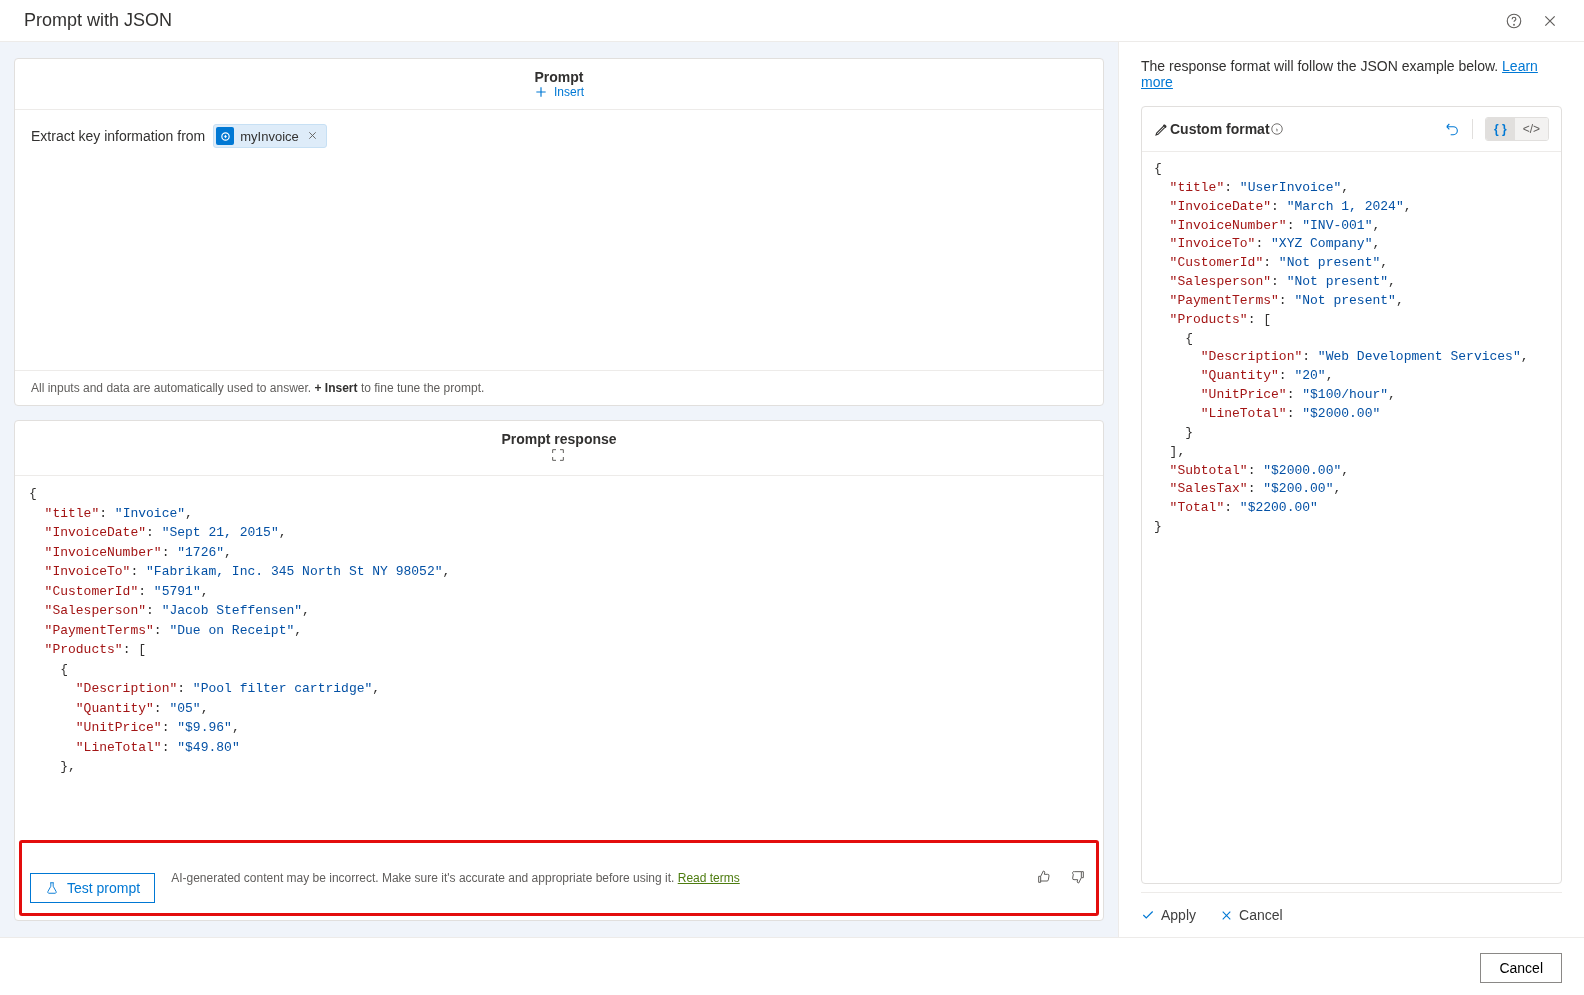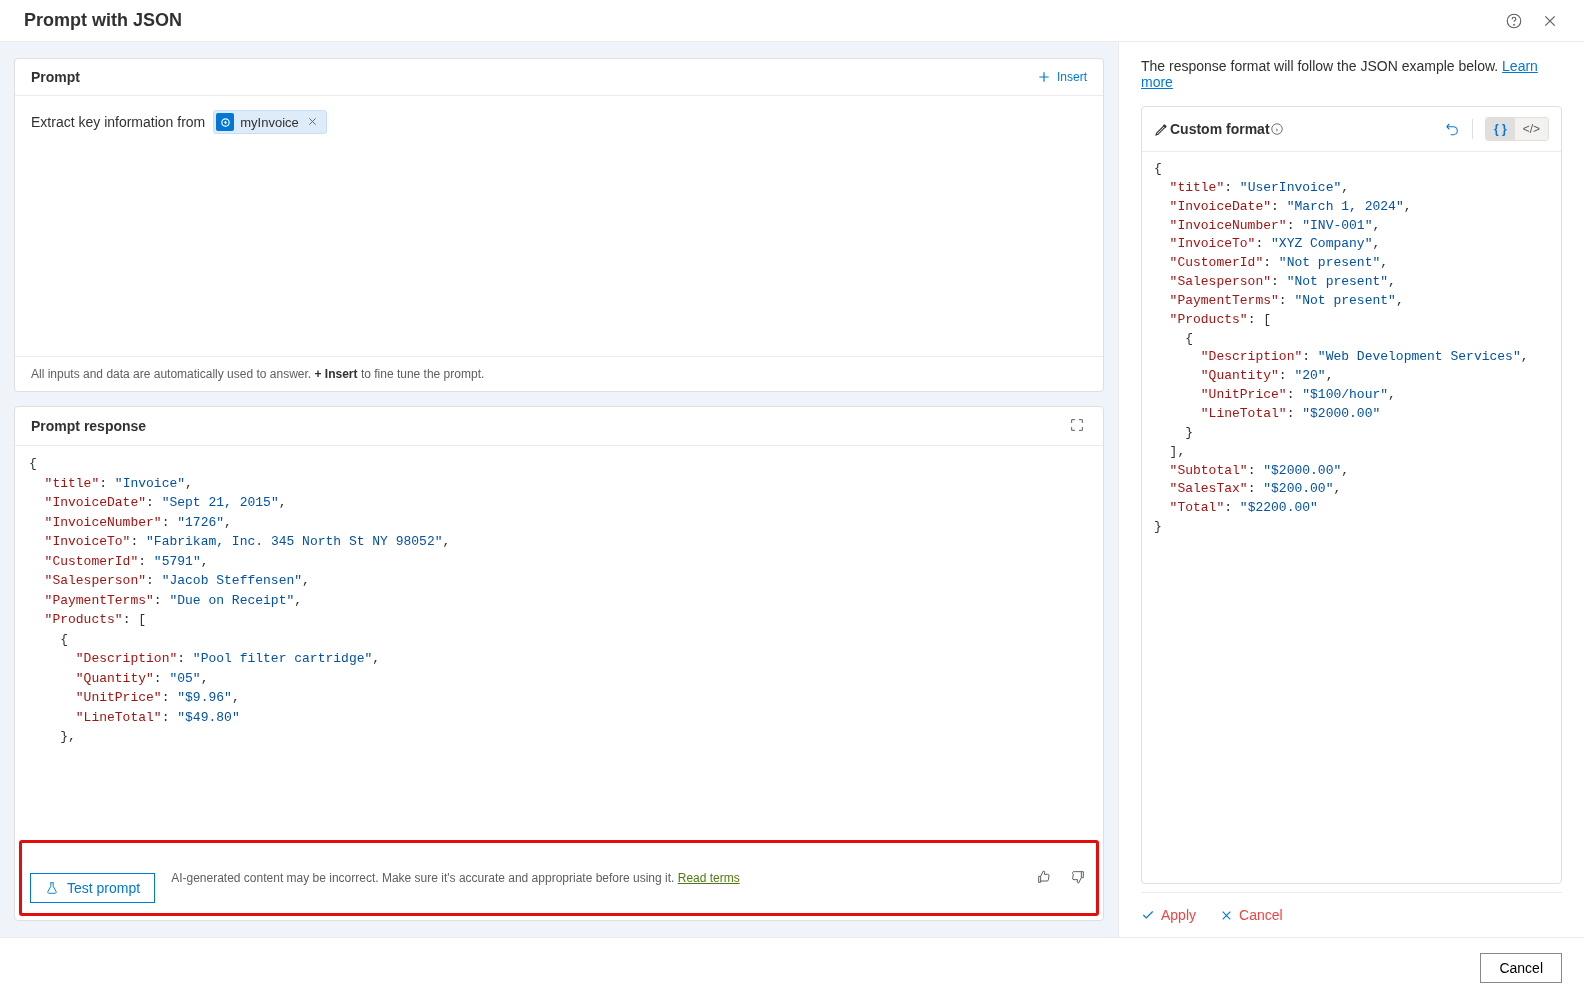--- a/index.html
+++ b/index.html
@@ -12,21 +12,21 @@
     height: 995px;
     overflow: hidden;
   }
   .header {
     display: flex;
     justify-content: space-between;
     align-items: center;
     padding: 10px 24px;
     border-bottom: 1px solid #edebe9;
   }
-  .header h1 { font-size: 18px; font-weight: 700; }
+  .header h1 { font-size: 18px; font-weight: 400; }
   .header-icons { display: flex; gap: 16px; align-items: center; }
   .icon-btn { width: 20px; height: 20px; display: flex; align-items: center; justify-content: center; cursor: pointer; color: #605e5c; }
   .main { display: flex; height: calc(100% - 100px); }
   .left {
     flex: 1;
     background: #f0f4fa;
     padding: 16px 14px;
     display: flex;
     flex-direction: column;
     gap: 14px;
@@ -38,20 +38,21 @@
     border-radius: 4px;
     display: flex;
     flex-direction: column;
   }
   .panel-head {
     display: flex;
     justify-content: space-between;
     align-items: center;
     padding: 10px 16px;
     border-bottom: 1px solid #edebe9;
+    flex-direction: column;
   }
   .panel-title { font-weight: 600; font-size: 14px; }
   .insert-link { color: #0078d4; font-size: 12px; display: flex; align-items: center; gap: 6px; cursor: pointer; }
   .prompt-body {
     padding: 14px 16px;
     display: flex;
     align-items: center;
     gap: 8px;
     flex-wrap: wrap;
     height: 260px;
@@ -156,21 +157,21 @@
     font-size: 13px;
     line-height: 1.45;
     white-space: pre;
   }
   .right-actions {
     display:flex; gap:24px;
     padding: 14px 0;
     border-top: 1px solid #edebe9;
     margin-top: 8px;
   }
-  .link-btn { display:flex; align-items:center; gap:6px; color:#ef4444; cursor:pointer; font-size:14px; }
+  .link-btn { display:flex; align-items:center; gap:6px; color:#404040; cursor:pointer; font-size:14px; }
   .dialog-footer {
     height: 60px;
     border-top: 1px solid #edebe9;
     display:flex; justify-content:flex-end; align-items:center;
     padding-right: 22px;
     gap: 10px;
   }
   .save-box { border: 3px solid #e30d0d; padding: 5px; border-radius:3px; }
   .save-btn {
     background:#f3f2f1;

